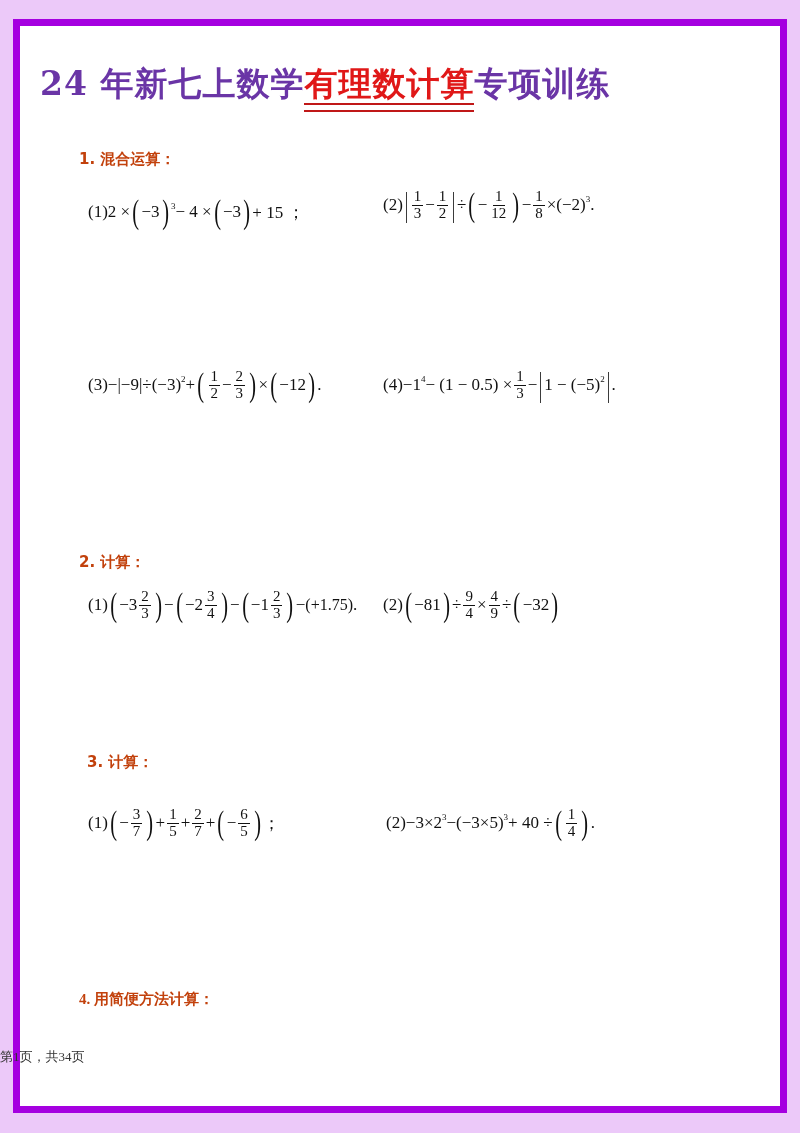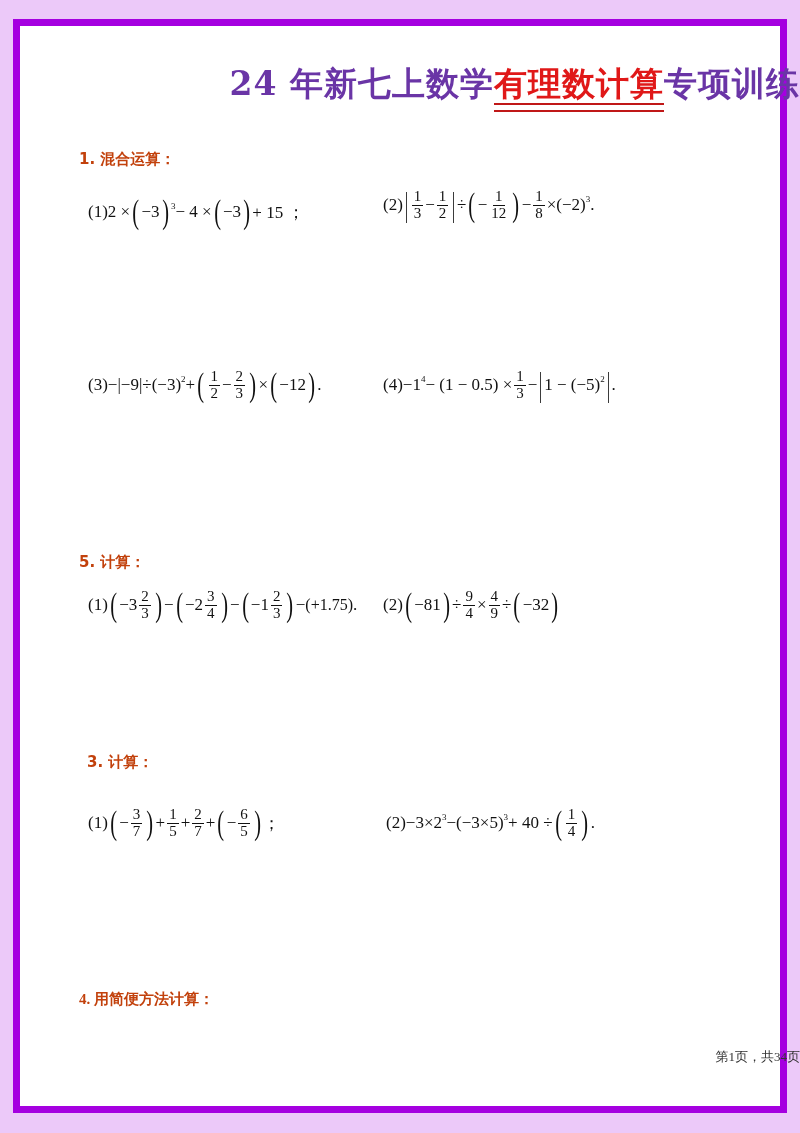--- a/index.html
+++ b/index.html
@@ -13,27 +13,28 @@
   .page {
     position: absolute;
     left: 13px; top: 19px;
     width: 760px; height: 1080px;
     border: 7px solid #a500e0;
     background: #ffffff;
   }
   .title {
     position: absolute;
     left: 0; right: 0; top: 62px;
-    text-align: right;
+    text-align: left;
     font-family: "DejaVu Serif", "Liberation Serif", serif;
     font-weight: bold;
     font-size: 33px;
     letter-spacing: 1px;
     color: #6a35a6;
     white-space: nowrap;
+    padding-left: 40px;
   }
   .title .hl {
     color: #e01818;
     position: relative;
     display: inline-block;
   }
   .title .hl::after {
     content: "";
     position: absolute;
     left: 0; right: 0; bottom: -5px;
@@ -68,21 +69,21 @@
     margin: 0 2px;
   }
   .frac .num { border-bottom: 1px solid #111; padding: 0 2px; }
   .frac .den { padding: 0 2px; }
   .big { font-size: 34px; line-height: 1; transform: scaleX(0.6); display: inline-block; font-weight: 300; }
   .abs { font-size: 34px; line-height: 1; display: inline-block; transform: scaleX(0.5); }
   sup { font-size: 9px; position: relative; top: -6px; vertical-align: baseline; }
   .footer {
     position: absolute;
     left: 0; right: 0; top: 1048px;
-    text-align: right;
+    text-align: left;
     font-family: "Liberation Serif", "DejaVu Serif", serif;
     font-size: 13px;
     color: #333;
   }
 </style>
 </head>
 <body>
 
 <div class="page"></div>
 
@@ -168,21 +169,21 @@
       <span class="den">3</span>
     </span>
   <span> − </span>
   <span class="abs">|</span>
     <span>1 − (−5)</span>
     <sup>2</sup>
     <span class="abs">|</span>
   <span> .</span>
 </div>
 
-<div class="section" style="top:553px;">5.  计算：</div>
+<div class="section" style="top:553px;">2.  计算：</div>
 
 <div class="prob" style="left:88px; top:588px;">
   <span>(1)</span>
   <span class="big">(</span>
     <span>−3</span>
   <span class="frac">
       <span class="num">2</span>
       <span class="den">3</span>
     </span>
     <span class="big">)</span>

